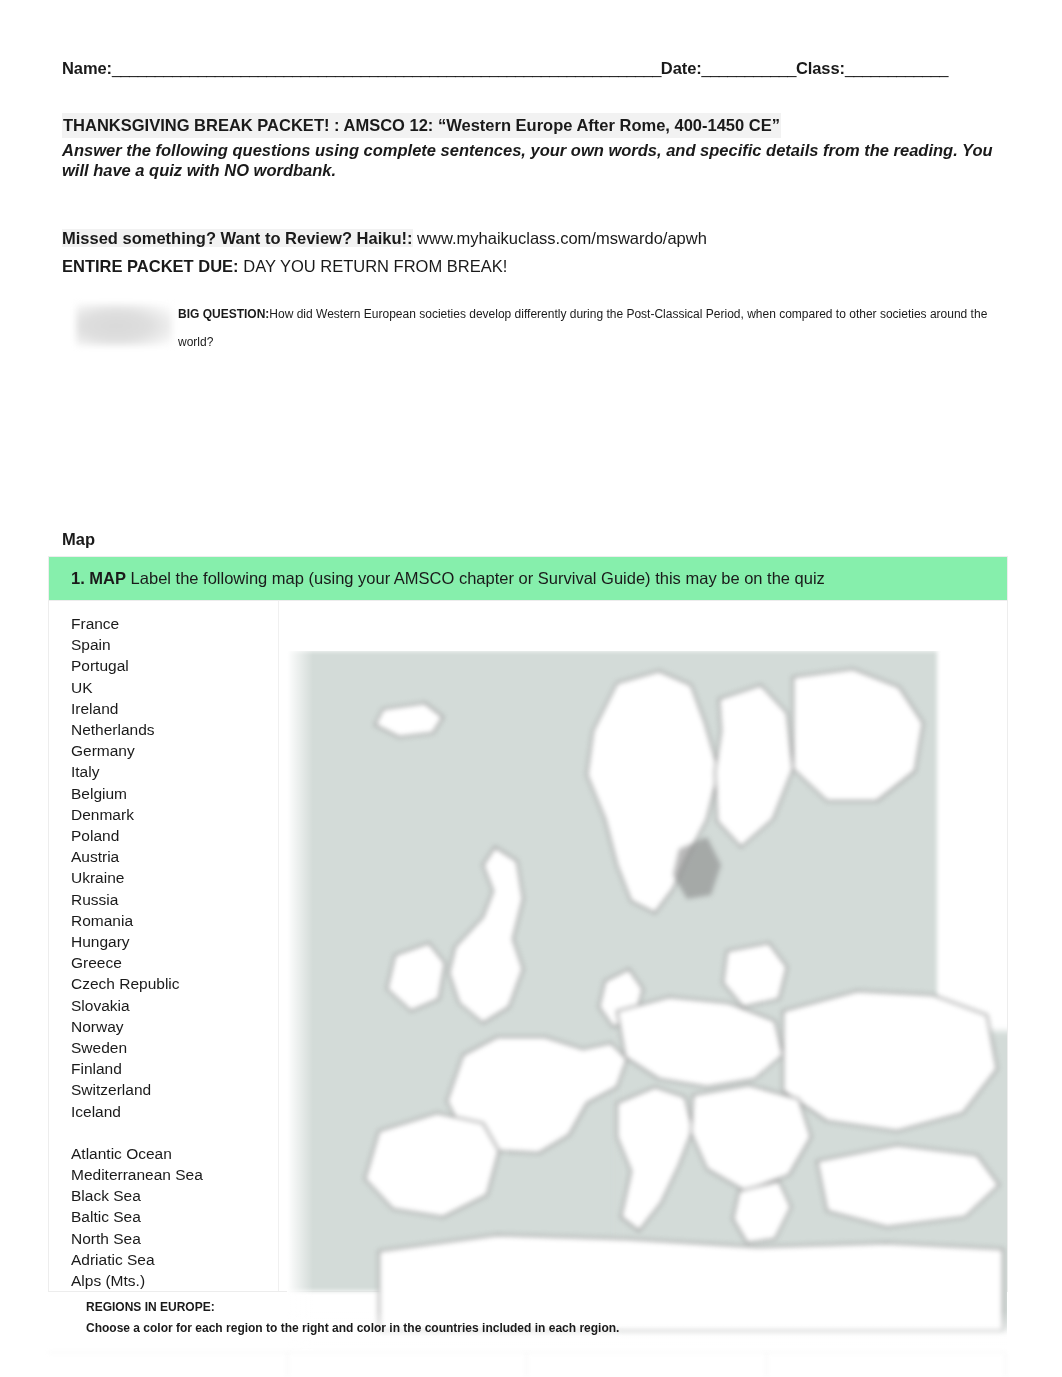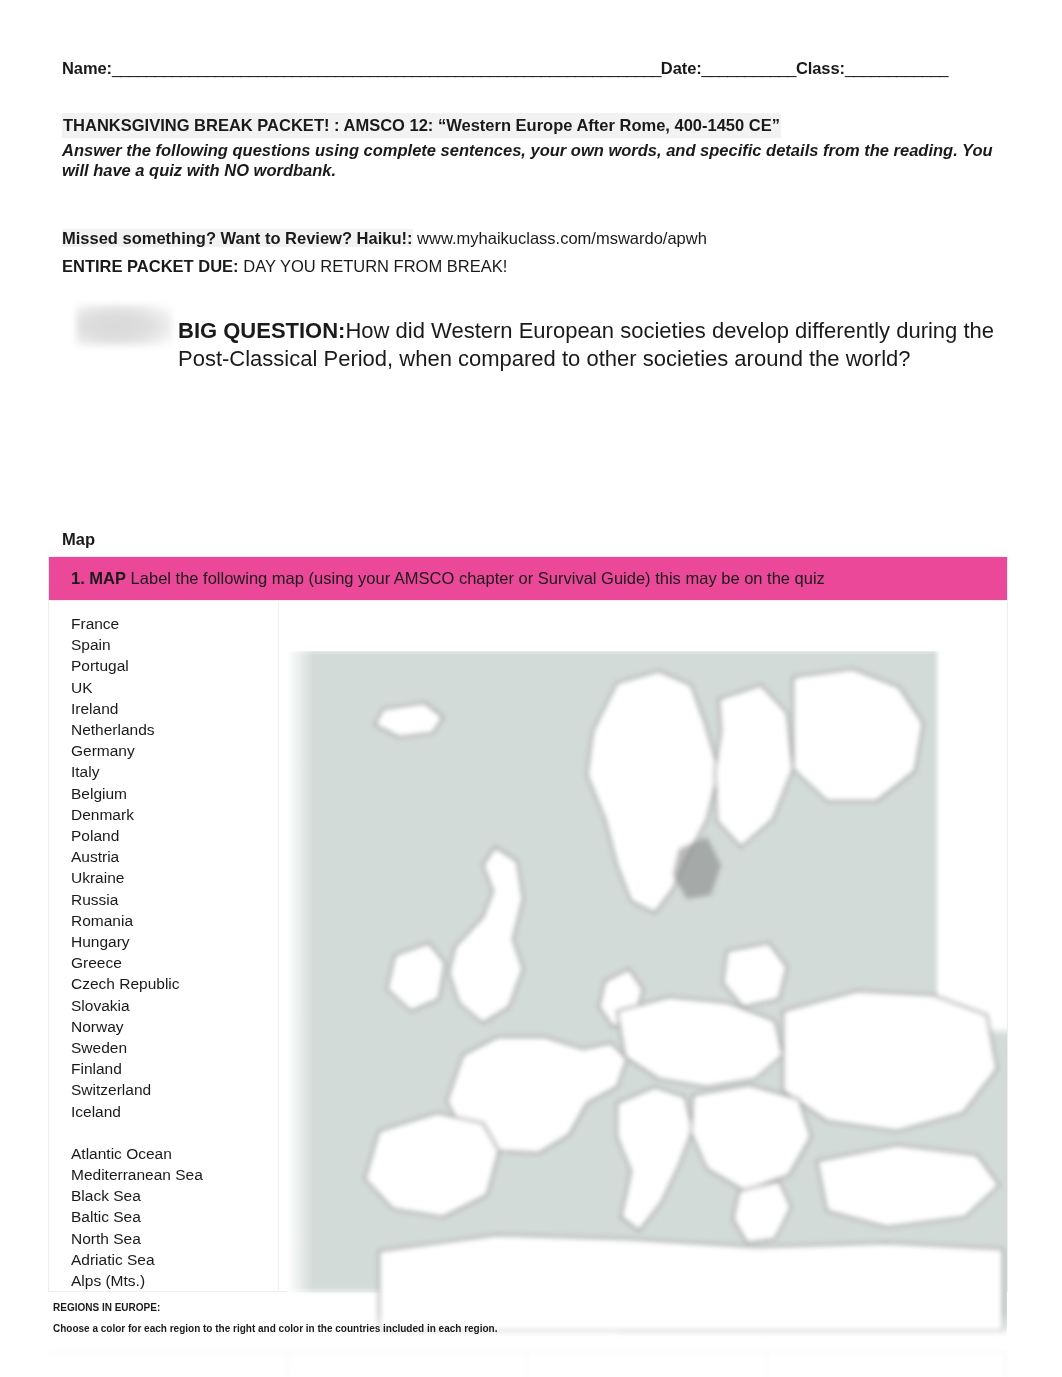--- a/index.html
+++ b/index.html
@@ -87,24 +87,23 @@
     position: absolute;
     left: 14px;
     top: 4px;
     width: 96px;
     height: 42px;
     background: radial-gradient(ellipse at 42% 52%, #d9d9d9 0%, #dedede 42%, #ececec 66%, #fbfbfb 88%, #ffffff 100%);
     filter: blur(3px);
   }
   .bigq-text {
     margin-left: 116px;
-    font-size: 22px;
+    font-size: 12px;
     line-height: 28px;
     width: 828px;
-    margin-top: 17px;
   }
   .bigq-text .b { font-weight: bold; }
 
   
   .section-heading {
     position: absolute;
     left: 62px;
     top: 529px;
     font-size: 16.5px;
     font-weight: bold;
@@ -114,21 +113,21 @@
   
   .map-table {
     position: absolute;
     left: 48px;
     top: 556px;
     width: 958px;
     border: 1px solid #ededed;
     border-collapse: collapse;
   }
   .map-table-header {
-    background: #ec4899;
+    background: #86efac;
     padding: 10px 14px 11px 22px;
     font-size: 16.5px;
     line-height: 22px;
     border-bottom: 1px solid #ededed;
   }
   .map-table-header .b { font-weight: bold; }
 
   .map-row {
     display: flex;
     align-items: flex-start;
@@ -199,24 +198,24 @@
   .map-fade-b {
     position: absolute;
     left: 0; bottom: 0;
     width: 720px; height: 40px;
     background: linear-gradient(to top, #ffffff 0%, rgba(255,255,255,0) 100%);
   }
 
   
   .regions {
     position: absolute;
-    left: 53px;
+    left: 86px;
     top: 1297px;
     width: 900px;
-    font-size: 10px;
+    font-size: 12px;
     font-weight: bold;
     line-height: 21px;
   }
   .regions .l2 { font-weight: bold; }
 
   
   .bottom-table {
     position: absolute;
     left: 48px;
     top: 1352px;

